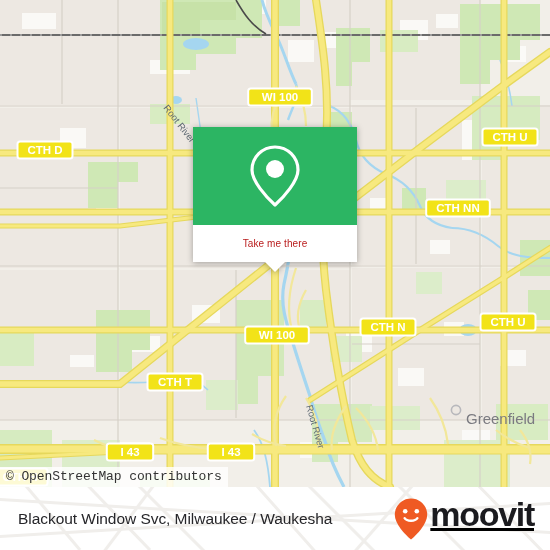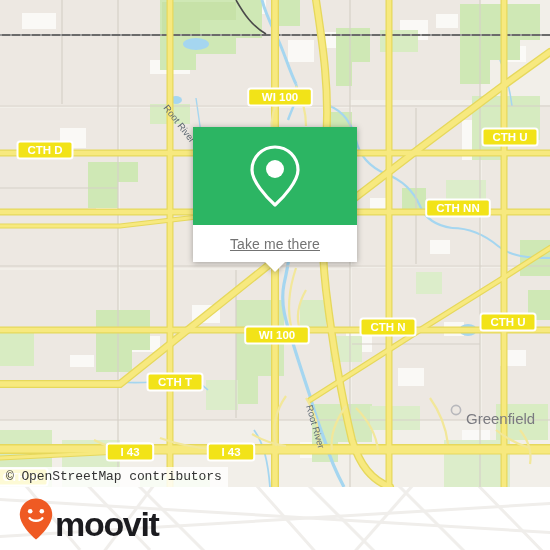--- a/index.html
+++ b/index.html
@@ -57,25 +57,24 @@
     justify-content: center;
   }
   #popup-foot {
     height: 37px;
     background: #ffffff;
     display: flex;
     align-items: center;
     justify-content: center;
   }
   #popup-label {
-    font-size: 14px;
-    color: #737373;
+    font-size: 10px;
+    color: #b91c1c;
     letter-spacing: 0.1px;
     white-space: nowrap;
-    text-decoration: underline;
   }
   #popup-tail {
     position: absolute;
     left: 50%;
     bottom: -10px;
     margin-left: -11px;
     width: 0; height: 0;
     border-left: 11px solid transparent;
     border-right: 11px solid transparent;
     border-top: 11px solid #ffffff;
@@ -101,22 +100,23 @@
     padding: 0 16px 0 18px;
   }
   #footer-title {
     font-size: 15.5px;
     color: #26262a;
     letter-spacing: -0.05px;
     white-space: nowrap;
   }
   #brand {
     display: flex;
-    align-items: flex-end;
+    align-items: flex-start;
     gap: 1px;
+    text-decoration: underline;
   }
   #brand-word {
     font-size: 34px;
     font-weight: bold;
     color: #1b1b1f;
     letter-spacing: -1.3px;
     line-height: 34px;
   }
 </style>
 </head>
@@ -382,20 +382,21 @@
         <path d="M300 -10 L380 70"></path>
         <path d="M380 -20 L470 70"></path>
         <path d="M470 -10 L550 72"></path>
         <path d="M-10 50 L560 16"></path>
         <path d="M-10 12 L560 46"></path>
         <path d="M160 -10 L100 70"></path>
         <path d="M420 -10 L350 70"></path>
       </g>
     </svg>
     <div id="footer-inner">
+      <div id="footer-title">Blackout Window Svc, Milwaukee / Waukesha</div>
       <div id="brand">
         <svg width="36" height="44" viewBox="0 0 36 44">
           <path d="M18 1.5 C9 1.5 1.8 8.7 1.8 17.7 C1.8 27 12 37.5 18 42.5
                    C24 37.5 34.2 27 34.2 17.7 C34.2 8.7 27 1.5 18 1.5 Z" fill="#ef5a23"></path>
           <circle cx="12.2" cy="14.2" r="2.3" fill="#ffffff"></circle>
           <circle cx="23.8" cy="14.2" r="2.3" fill="#ffffff"></circle>
           <path d="M11.6 21.2 C13.8 24.6 22.2 24.6 24.4 21.2" stroke="#ffffff" stroke-width="2.4" fill="none" stroke-linecap="round"></path>
         </svg>
         <span id="brand-word">moovit</span>
       </div>

